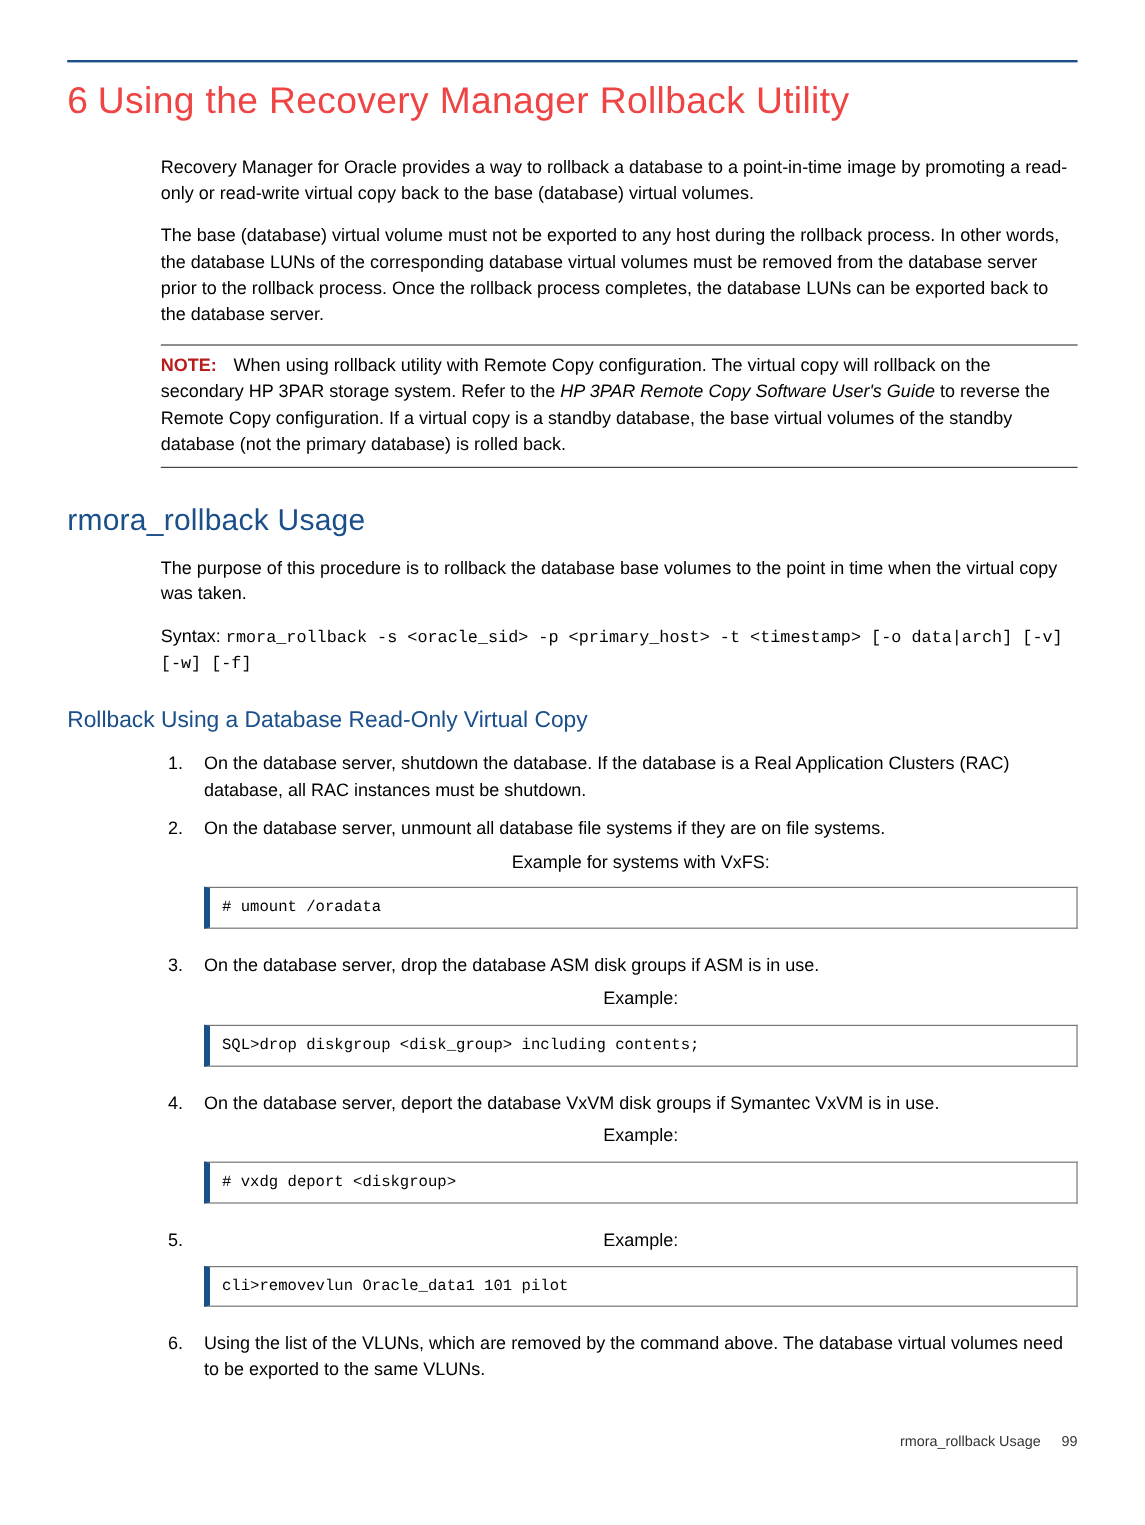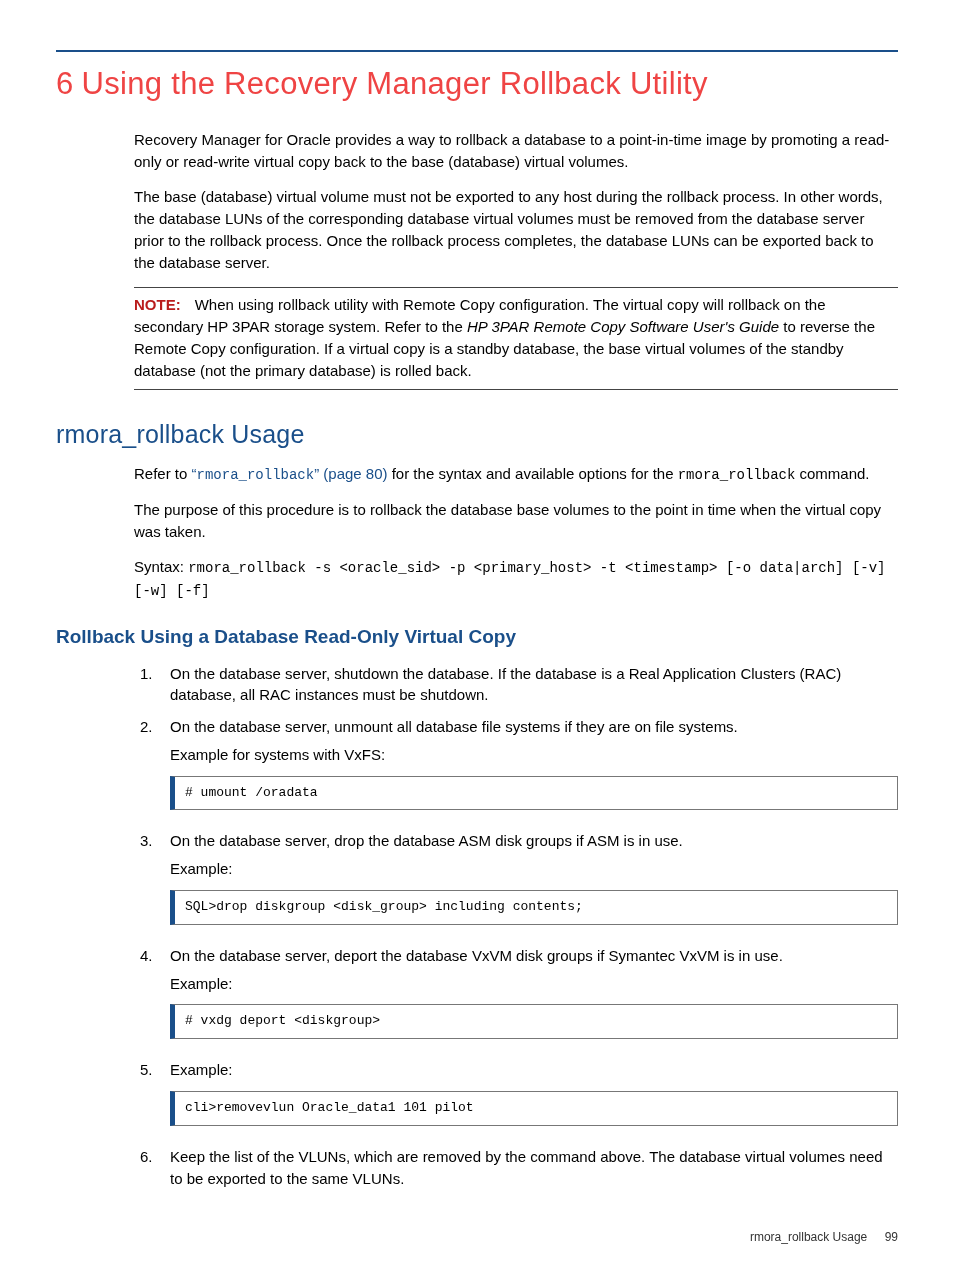--- a/index.html
+++ b/index.html
@@ -55,21 +55,21 @@
     h2 {
       font-size: 25px;
       font-weight: normal;
       color: #1a4f8a;
       margin-bottom: 10px;
       font-family: "Arial Narrow", Arial, sans-serif;
       letter-spacing: 0.2px;
     }
     h3 {
       font-size: 19px;
-      font-weight: bold;
+      font-weight: normal;
       color: #1a4f8a;
       margin-top: 22px;
       margin-bottom: 12px;
       font-family: "Arial Narrow", Arial, sans-serif;
     }
     .mono {
       font-family: "Courier New", Courier, monospace;
       font-size: 14px;
     }
     .link {
@@ -91,20 +91,21 @@
     }
     ol.steps > li::before {
       content: counter(step) ".";
       position: absolute;
       left: 6px;
       top: 0;
     }
     .step-sub {
       margin-top: 6px;
       margin-bottom: 10px;
+      text-align: center;
     }
     .code-box {
       border: 1px solid #777;
       border-left: 5px solid #1a4f8a;
       padding: 7px 10px;
       font-family: "Courier New", Courier, monospace;
       font-size: 13px;
       margin: 6px 0 20px 0;
       white-space: pre;
     }
@@ -132,23 +133,20 @@
   <p class="para">The base (database) virtual volume must not be exported to any host during the rollback process. In other words, the database LUNs of the corresponding database virtual volumes must be removed from the database server prior to the rollback process. Once the rollback process completes, the database LUNs can be exported back to the database server.</p>
 
   <div class="note-block">
     <span class="note-label">NOTE:</span><span>When using rollback utility with Remote Copy configuration. The virtual copy will rollback on the secondary HP 3PAR storage system. Refer to the </span><span class="em">HP 3PAR Remote Copy Software User's Guide</span><span> to reverse the Remote Copy configuration. If a virtual copy is a standby database, the base virtual volumes of the standby database (not the primary database) is rolled back.</span>
   </div>
 </div>
 
 <h2>rmora_rollback Usage</h2>
 
 <div class="body-indent">
-  <p class="para">
-    <span>Refer to </span><span class="q">“</span><span class="link mono">rmora_rollback</span><span class="link">” (page 80)</span><span> for the syntax and available options for the </span><span class="mono">rmora_rollback</span><span> command.</span>
-  </p>
 
   <p class="para">The purpose of this procedure is to rollback the database base volumes to the point in time when the virtual copy was taken.</p>
 
   <p class="para">
     <span>Syntax: </span><span class="mono">rmora_rollback -s &lt;oracle_sid&gt; -p &lt;primary_host&gt; -t &lt;timestamp&gt; [-o data|arch] [-v] [-w] [-f]</span>
   </p>
 </div>
 
 <h3>Rollback Using a Database Read-Only Virtual Copy</h3>
 
@@ -169,20 +167,20 @@
   <li>
     <span>On the database server, deport the database VxVM disk groups if Symantec VxVM is in use.</span>
     <div class="step-sub">Example:</div>
     <div class="code-box"># vxdg deport &lt;diskgroup&gt;</div>
   </li>
   <li>
     <div class="step-sub">Example:</div>
     <div class="code-box">cli&gt;removevlun Oracle_data1 101 pilot</div>
   </li>
   <li>
-    <span>Keep the list of the VLUNs, which are removed by the command above. The database virtual volumes need to be exported to the same VLUNs.</span>
+    <span>Using the list of the VLUNs, which are removed by the command above. The database virtual volumes need to be exported to the same VLUNs.</span>
   </li>
 </ol>
 
 <div class="footer">
   <span>rmora_rollback Usage</span>
   <span class="pg">99</span>
 </div>
 
 </body></html>

